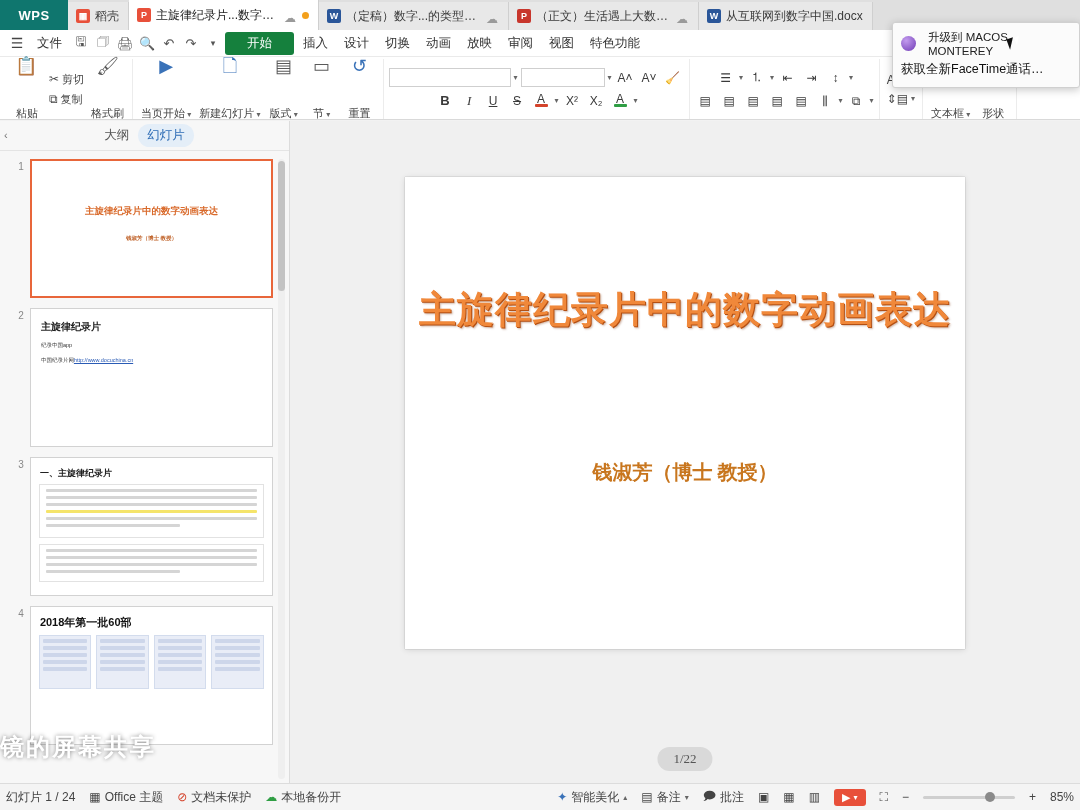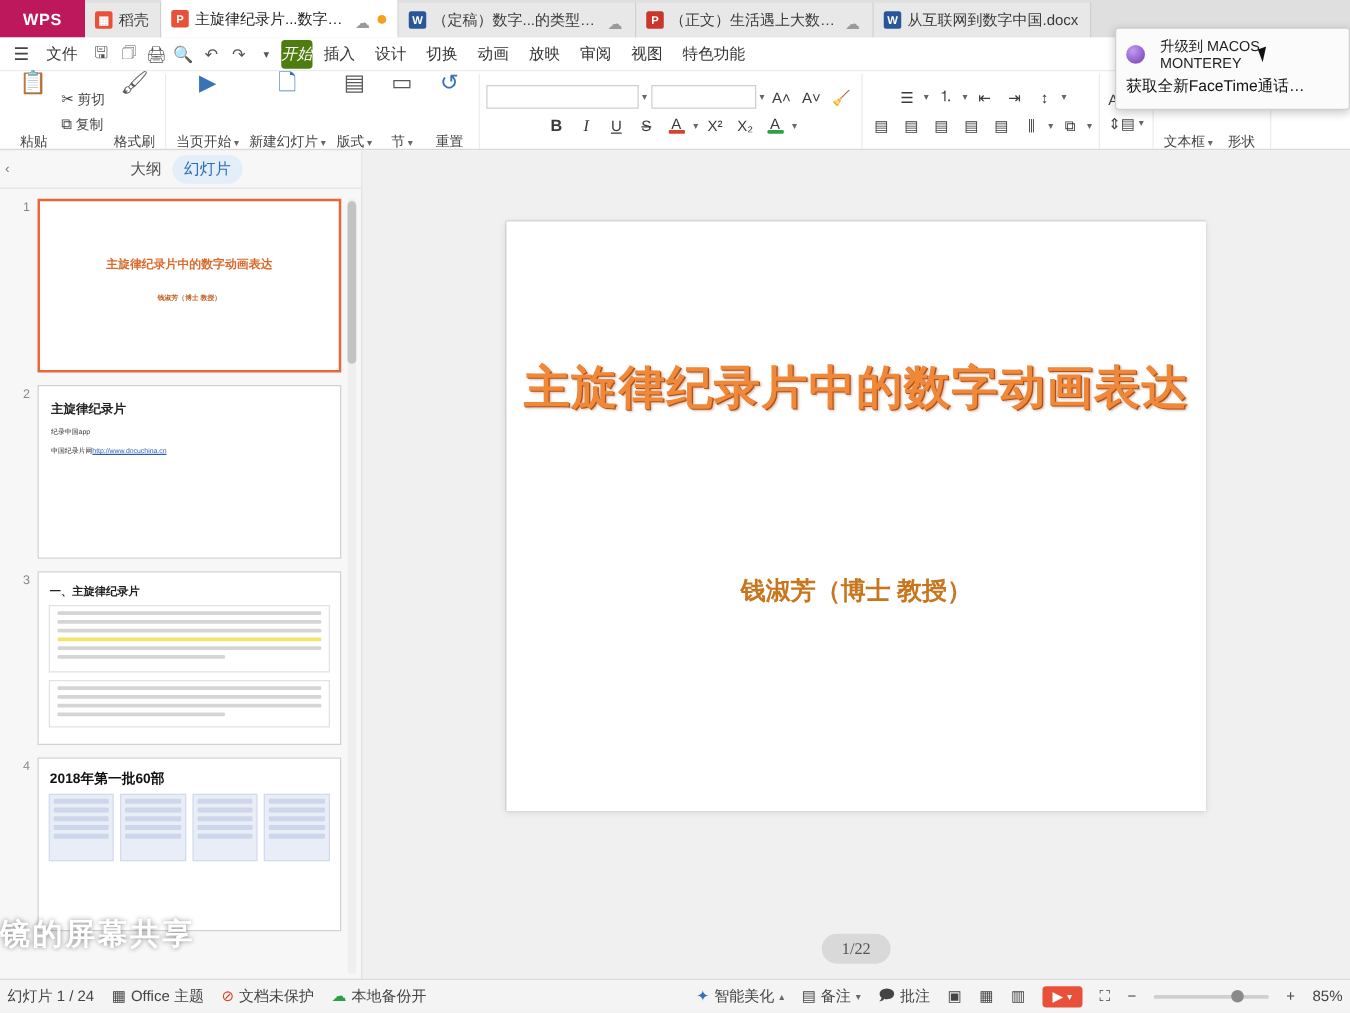--- a/index.html
+++ b/index.html
@@ -17,21 +17,21 @@
   
   .tabbar {
     height: 30px;
     background: #dfdfdf;
     display: flex;
     align-items: flex-end;
     position: relative;
   }
   .wpslogo {
     width: 68px; height: 30px;
-    background: #be185d;
+    background: #0f766e;
     color: #fff;
     display: flex; align-items: center; justify-content: center;
     font-size: 13px; font-weight: bold;
     letter-spacing: .5px;
   }
   .tab {
     height: 28px;
     display: flex; align-items: center;
     gap: 5px;
     padding: 0 9px 0 8px;
@@ -82,25 +82,24 @@
   }
   .hamb { width:22px; text-align:center; font-size:14px; color:#444; }
   .menu-item {
     padding: 3px 7px;
     font-size: 12.5px;
     color: #333;
     border-radius: 3px;
     white-space: nowrap;
   }
   .menu-item.start {
-    background: #4d7c0f;
+    background: #15803d;
     color: #fff;
-    padding: 3px 0;
+    padding: 3px 22px;
     border-radius: 3px;
-    font-style: italic;
   }
   .mini-ico {
     width: 20px; text-align:center; color:#555; font-size: 13px;
   }
 
   
   .ribbon {
     height: 63px;
     background: #fff;
     border-bottom: 1px solid #d9d9d9;

